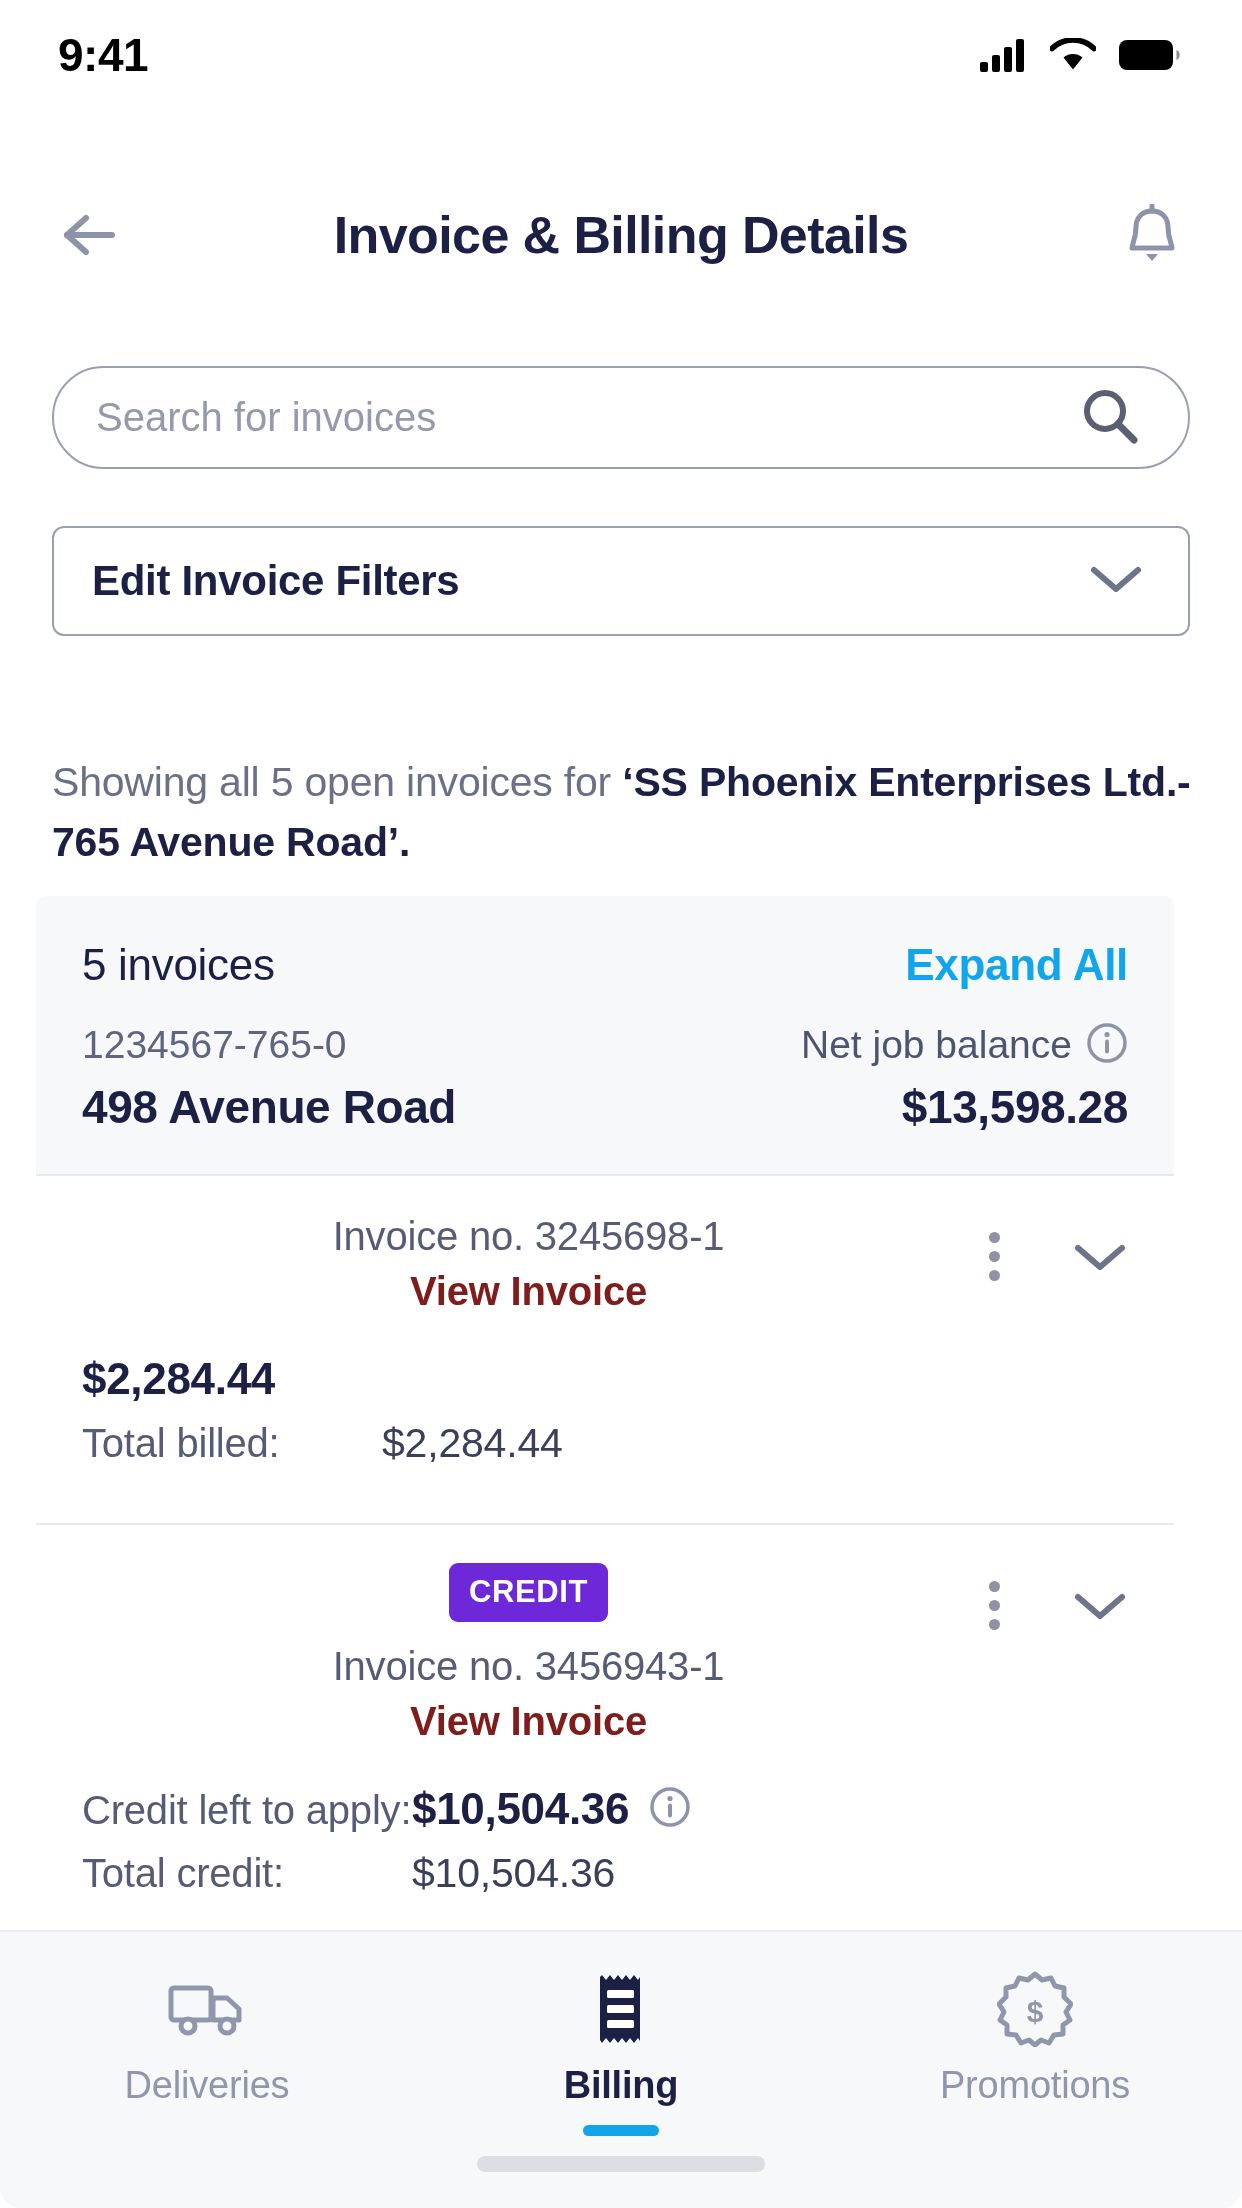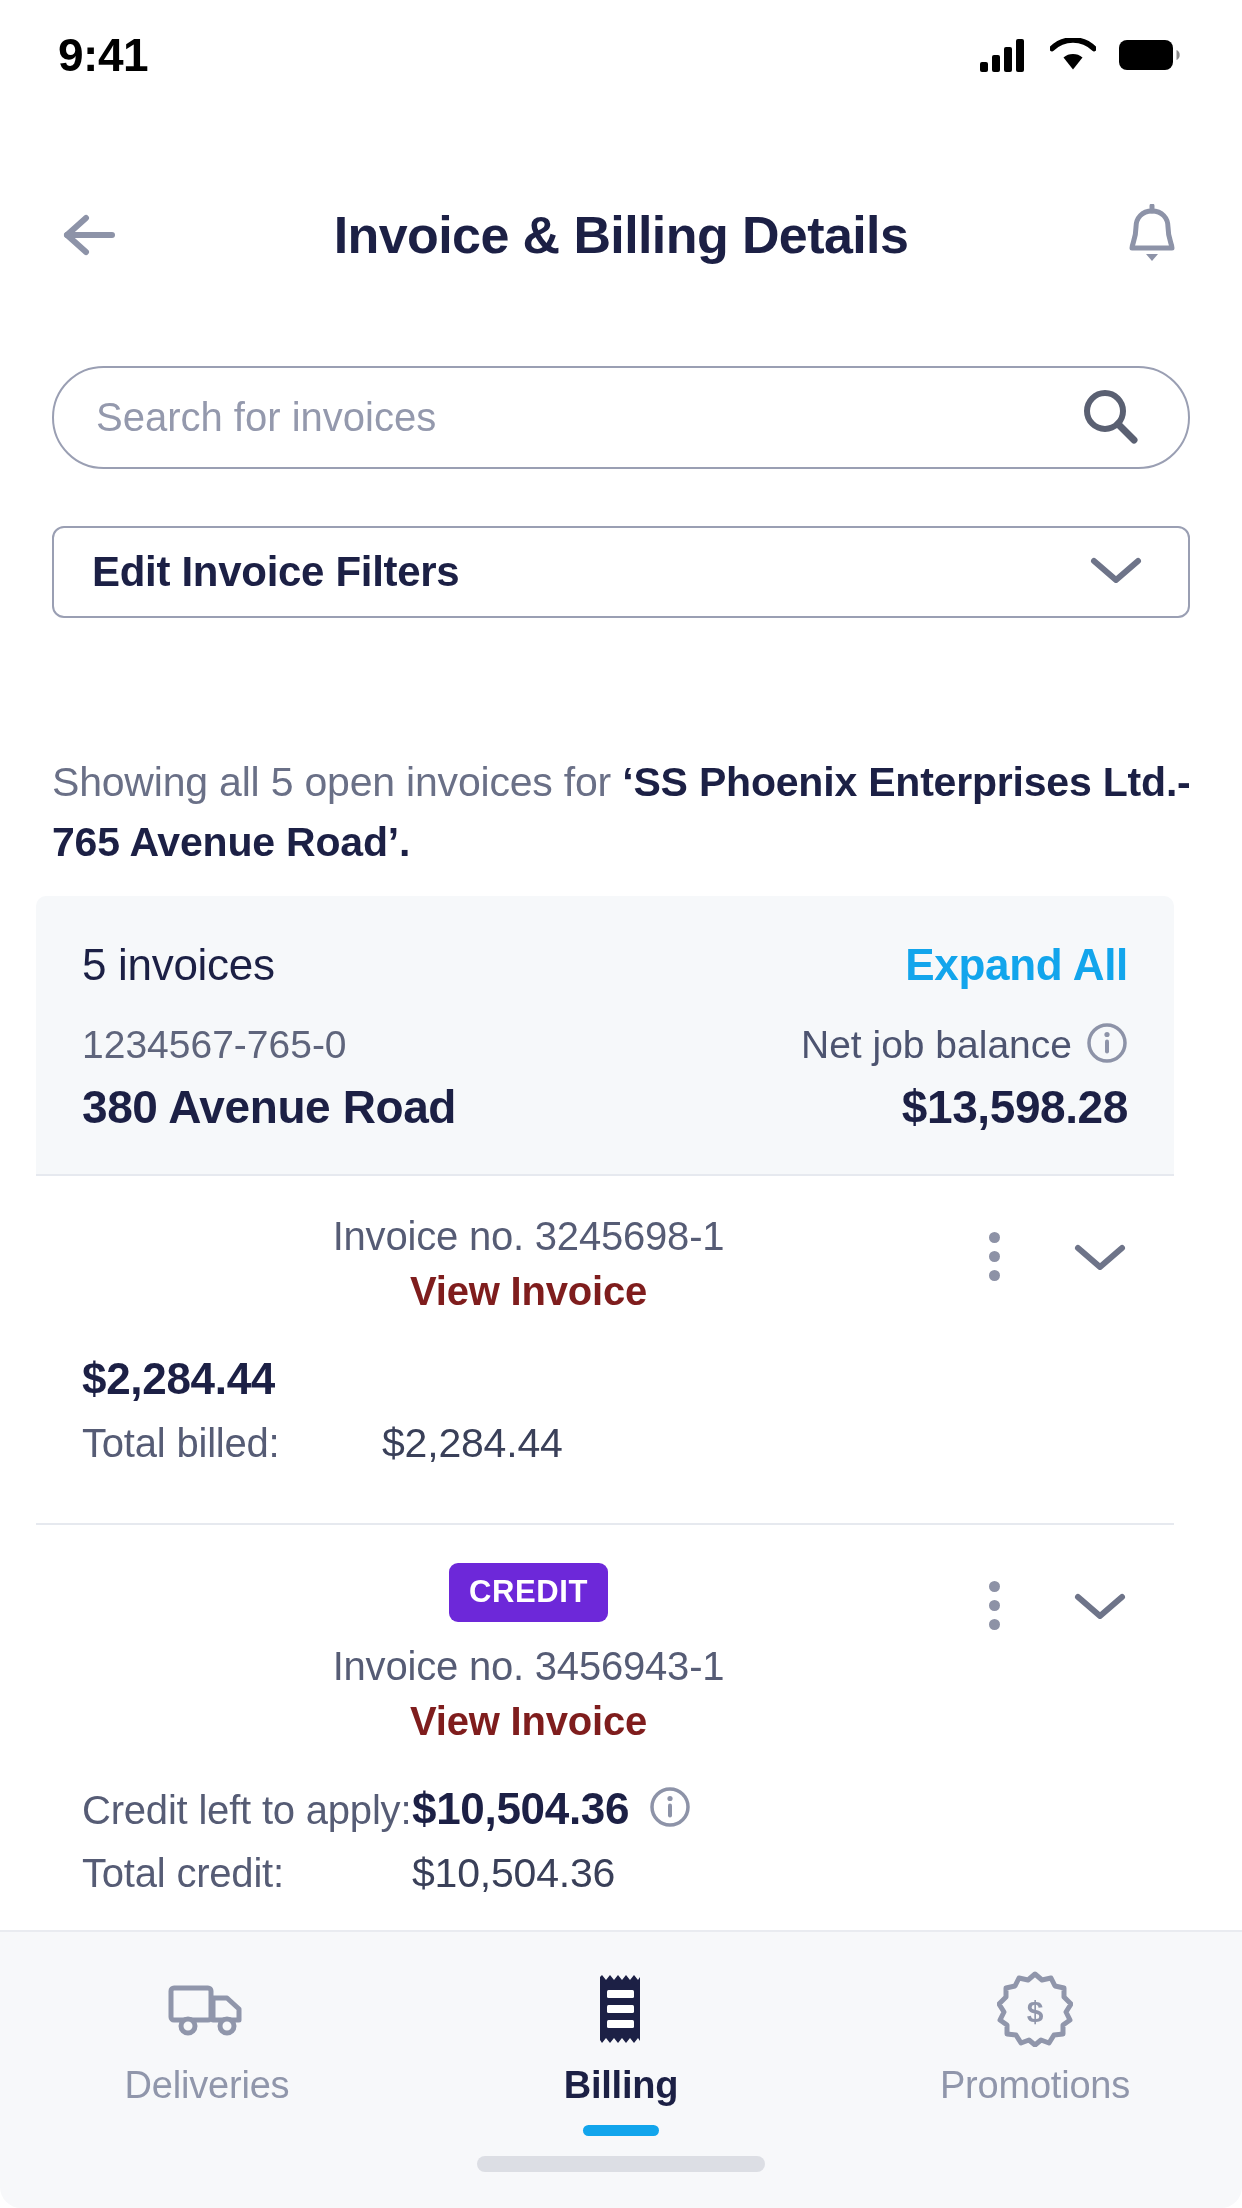--- a/index.html
+++ b/index.html
@@ -104,21 +104,21 @@
     color: #2b3050;
   }
   .search-input::placeholder { color: #9499ad; }
   .search-ico { flex-shrink: 0; margin-left: 14px; }
 
   
   .filter-box {
     position: absolute;
     top: 526px; left: 52px;
     width: 1138px;
-    height: 92px;
+    height: 110px;
     border: 2px solid #9a9fb3;
     border-radius: 12px;
     background: #ffffff;
     display: flex;
     align-items: center;
     justify-content: space-between;
     padding: 0 44px 0 38px;
     cursor: pointer;
   }
   .filter-label {
@@ -431,21 +431,21 @@
           <span>
             <svg width="42" height="42" viewBox="0 0 42 42">
               <circle cx="21" cy="21" r="18" stroke="#8d93a8" stroke-width="3.5" fill="none"></circle>
               <circle cx="21" cy="12.5" r="2.6" fill="#8d93a8"></circle>
               <rect x="19" y="17.5" width="4" height="14" rx="2" fill="#8d93a8"></rect>
             </svg>
           </span>
         </span>
       </div>
       <div class="card-head-row3">
-        <span class="job-addr">380 Avenue Road</span>
+        <span class="job-addr">498 Avenue Road</span>
         <span class="net-amount">$13,598.28</span>
       </div>
     </div>
 
     <div class="inv-row">
       <div class="inv-row-top">
         <div class="inv-left">
           <div class="inv-no">Invoice no. 3245698-1</div>
           <div class="view-invoice">View Invoice</div>
         </div>

